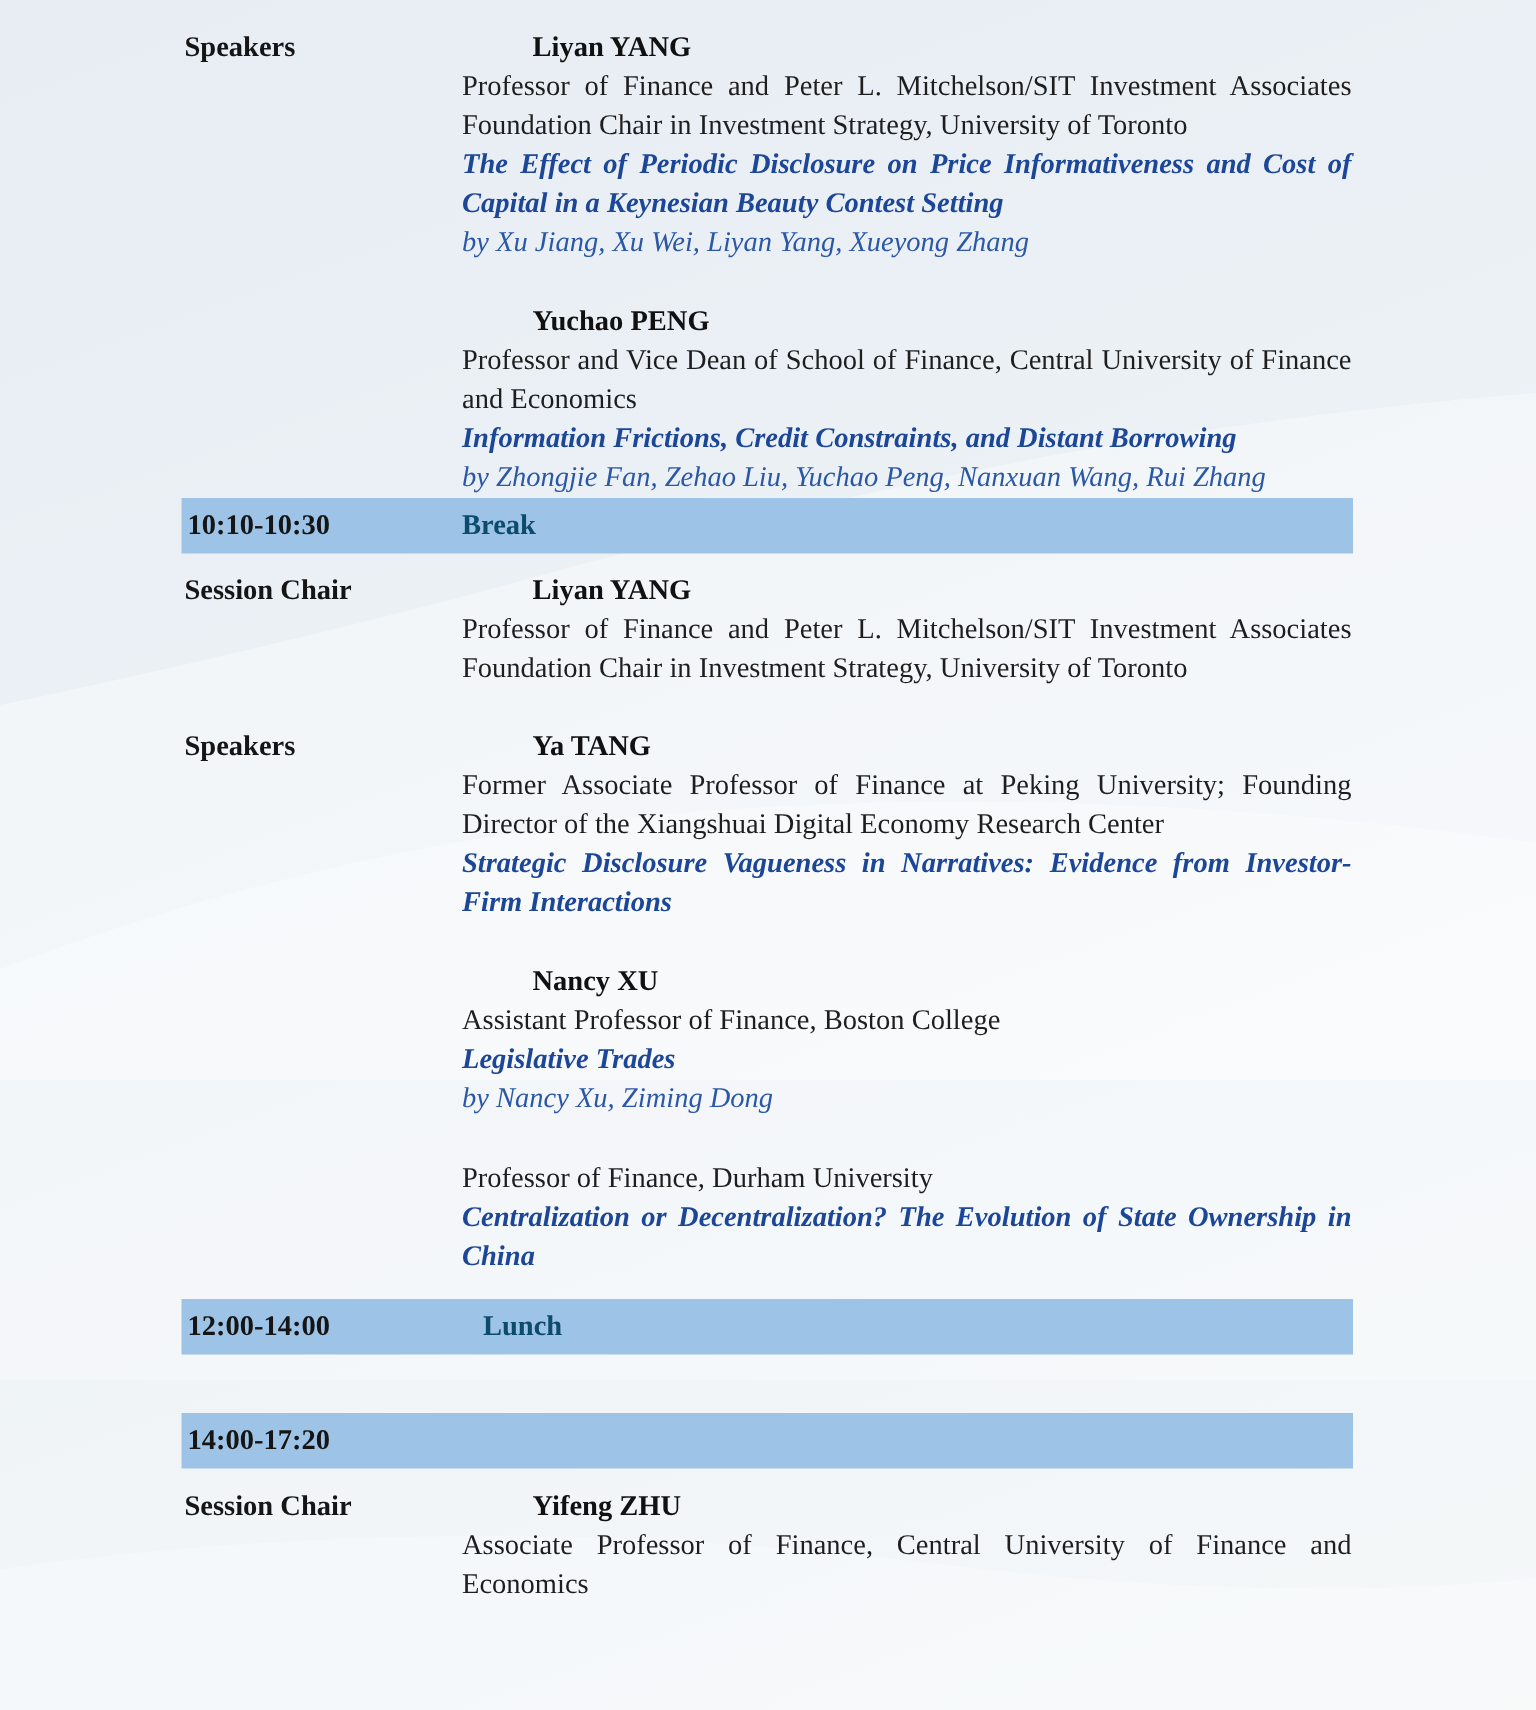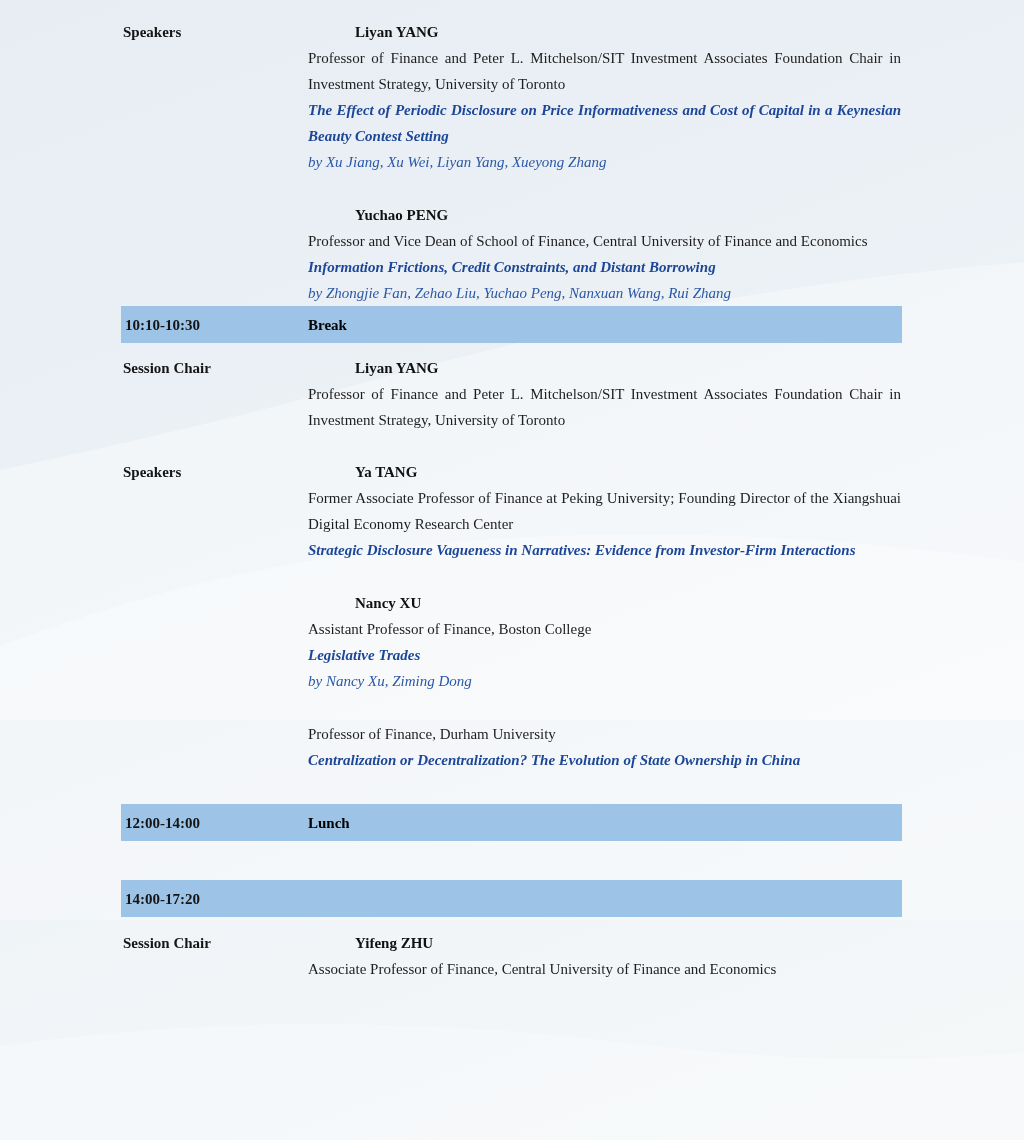--- a/index.html
+++ b/index.html
@@ -20,21 +20,21 @@
   .bg-svg {
     position: absolute;
     inset: 0;
     width: 100%;
     height: 100%;
     pointer-events: none;
   }
   .content {
     position: relative;
     padding: 19px 123px 0 123px;
-    font-size: 15px;
+    font-size: 19px;
     line-height: 26px;
   }
   .people {
     display: flex;
     align-items: flex-start;
   }
   .col-label {
     width: 185px;
     flex-shrink: 0;
     font-weight: bold;
@@ -74,26 +74,26 @@
     padding-left: 4px;
   }
   .bar-time {
     width: 183px;
     flex-shrink: 0;
     font-weight: bold;
     color: #151515;
   }
   .bar-title {
     font-weight: bold;
-    color: #000000;
+    color: #0c4a6e;
   }
   .mt-bar1  { }
   .mt-sec2  { margin-top: 12px; }
   .mt-sec3  { margin-top: 26px; }
-  .mt-bar2  { margin-top: 31px; }
+  .mt-bar2  { margin-top: 15px; gap: 14px; }
   .mt-bar3  { margin-top: 39px; align-items: center; }
   .mt-sec4  { margin-top: 13px; }
 </style>
 </head>
 <body>
 
 <div class="doc">
 
   <svg class="bg-svg" viewBox="0 0 1024 1140" preserveAspectRatio="none" aria-hidden="true">
     <path d="M0 470 Q 180 432 330 392 Q 530 336 710 302 Q 870 274 1024 262 L1024 720 L0 720 Z" fill="#ffffff" opacity="0.38"></path>

